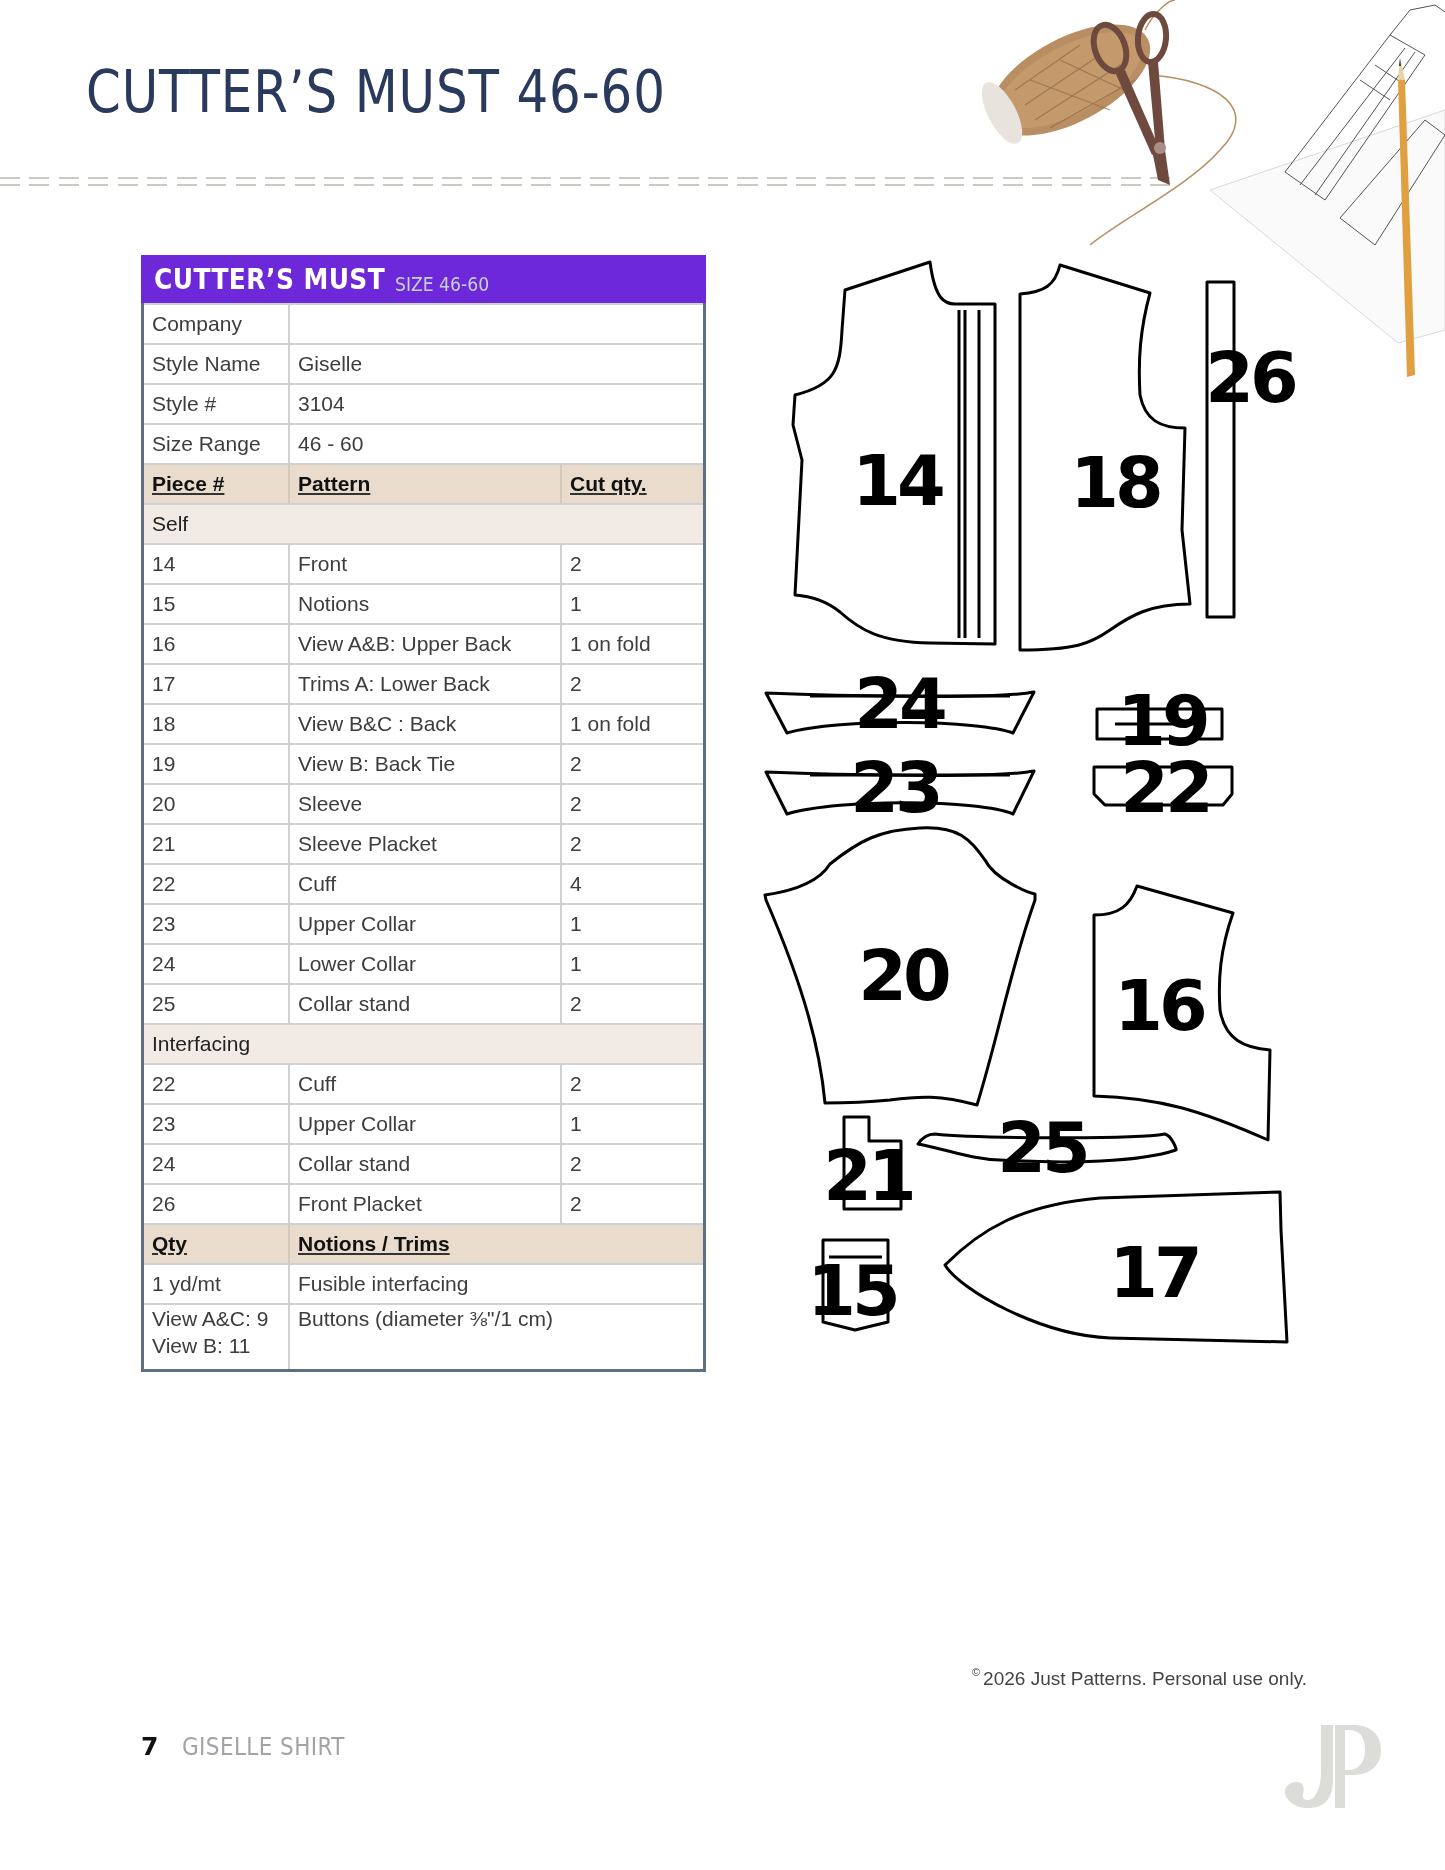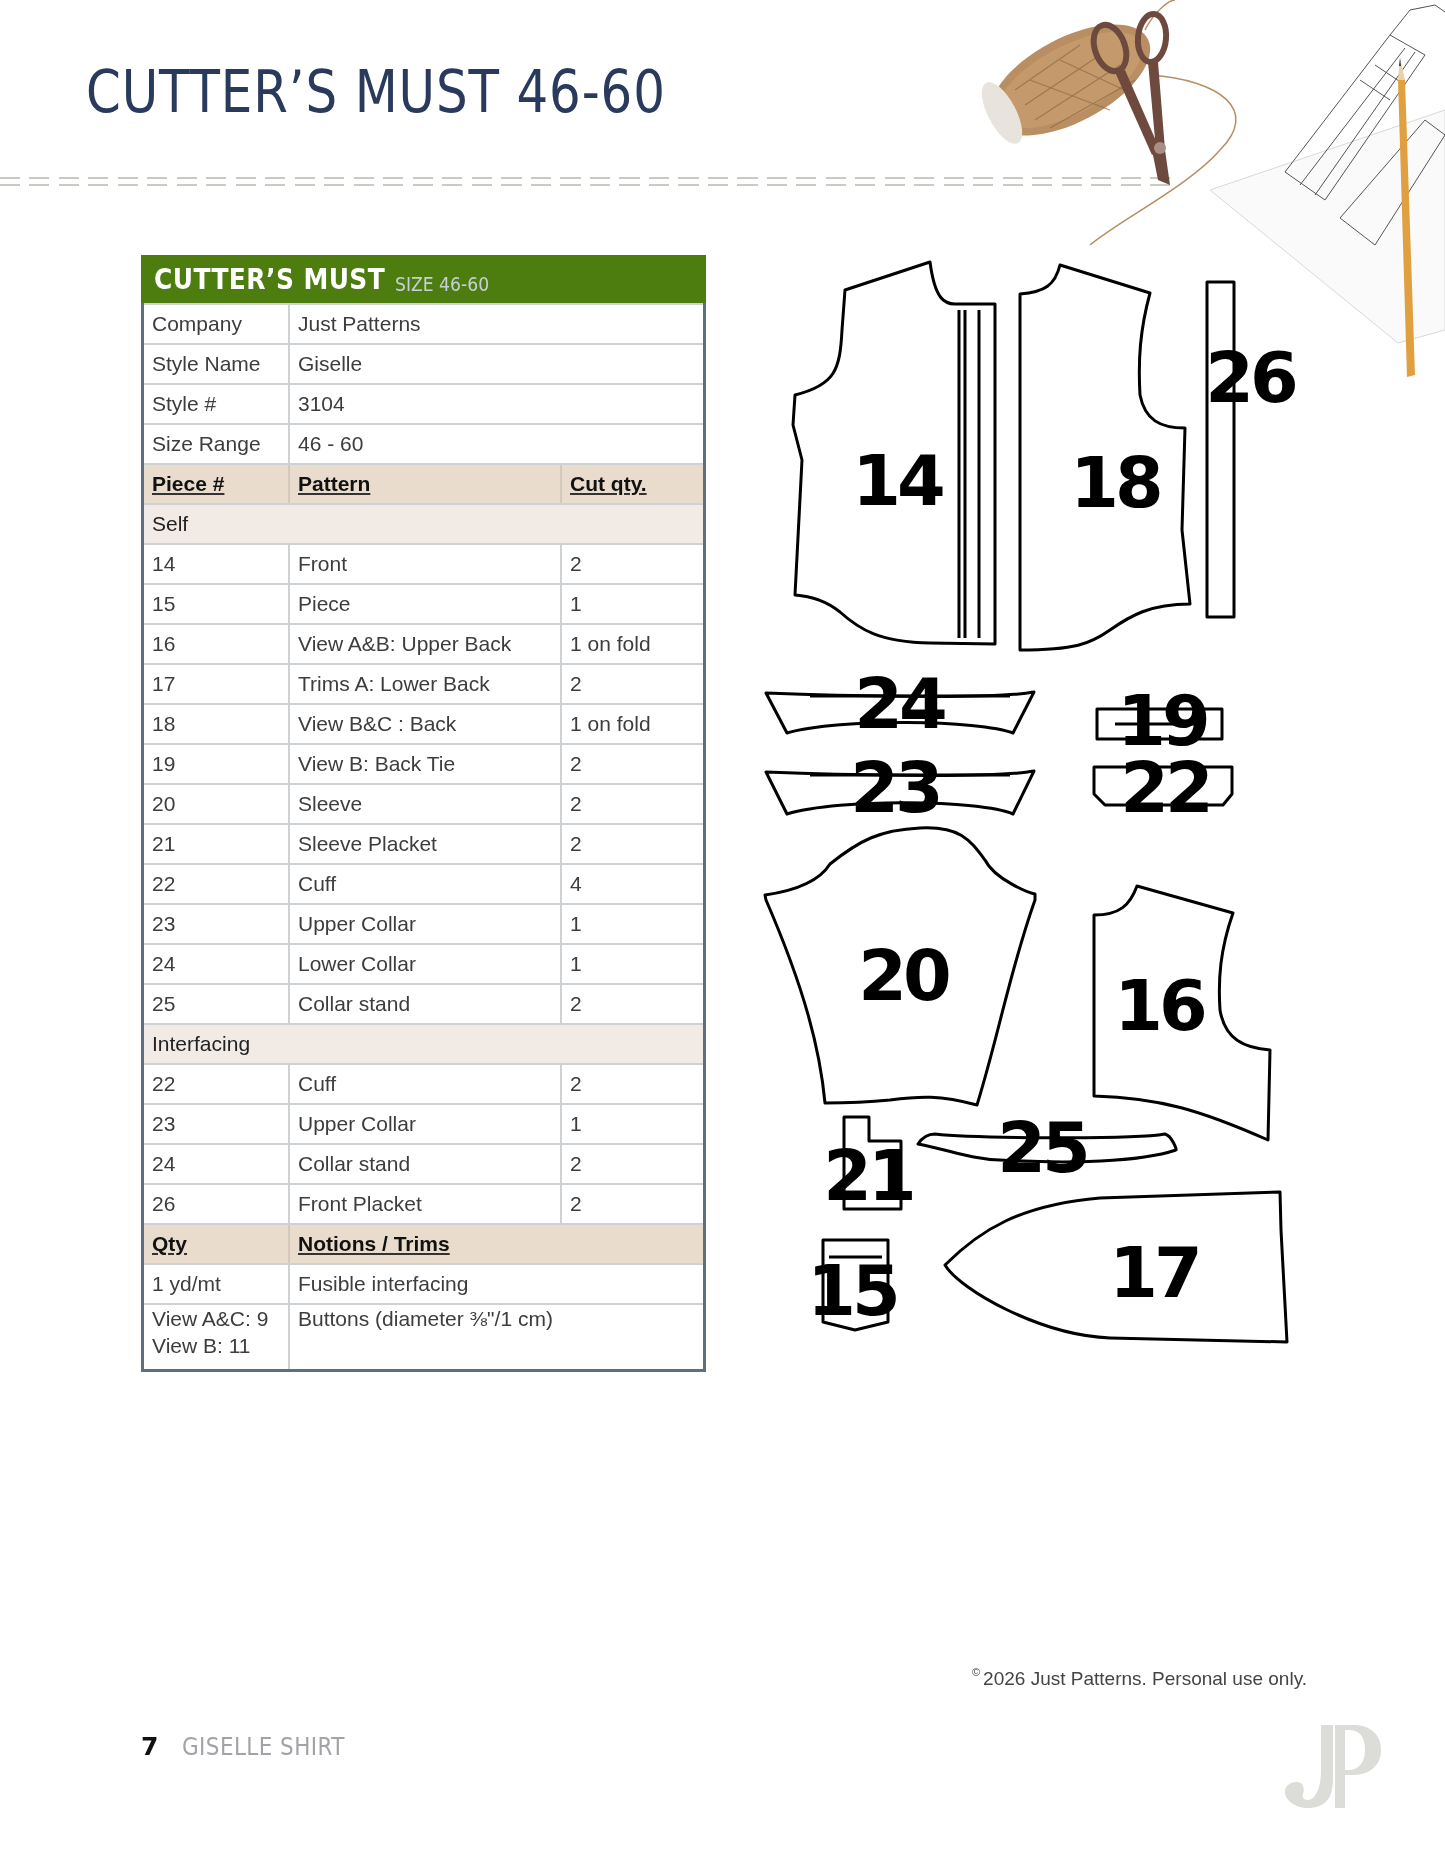--- a/index.html
+++ b/index.html
@@ -21,21 +21,21 @@
 
   .hero-image { position: absolute; left: 920px; top: 0; width: 525px; height: 380px; }
 
   
   .cutters-table {
     position: absolute; left: 141px; top: 255px; width: 565px;
     border-left: 3px solid #5e7080; border-right: 3px solid #5e7080; border-bottom: 3px solid #5e7080;
     background: #ffffff;
   }
   .table-head {
-    height: 48px; background: #4d7c0f; color: #ffffff;
+    height: 48px; background: #6d28d9; color: #ffffff;
     display: flex; align-items: flex-end; padding: 0 0 7px 10px;
     margin: 0 -3px; padding-left: 13px;
   }
   .table-head .head-main {
     font-family: "DejaVu Sans", sans-serif; font-size: 29px; letter-spacing: 0.5px;
     font-weight: bold; transform: scaleX(0.86); transform-origin: left bottom; display: inline-block;
     white-space: nowrap;
   }
   .table-head .head-sub {
     font-family: "DejaVu Sans", sans-serif; font-size: 20px; color: #c7d0d8;
@@ -125,21 +125,20 @@
 </svg>
 
 <div class="cutters-table">
   <div class="table-head">
     <span class="head-main">CUTTER’S MUST</span>
     <span class="head-sub">SIZE 46-60</span>
   </div>
 
   <div class="row">
     <div class="cell c1">Company</div>
-    <div class="cell c23">Just Patterns</div>
   </div>
   <div class="row">
     <div class="cell c1">Style Name</div>
     <div class="cell c23">Giselle</div>
   </div>
   <div class="row">
     <div class="cell c1">Style #</div>
     <div class="cell c23">3104</div>
   </div>
   <div class="row">
@@ -157,21 +156,21 @@
     <div class="cell">Self</div>
   </div>
 
   <div class="row">
       <div class="cell c1">14</div>
       <div class="cell c2">Front</div>
       <div class="cell c3">2</div>
     </div>
   <div class="row">
       <div class="cell c1">15</div>
-      <div class="cell c2">Piece</div>
+      <div class="cell c2">Notions</div>
       <div class="cell c3">1</div>
     </div>
   <div class="row">
       <div class="cell c1">16</div>
       <div class="cell c2">View A&amp;B: Upper Back</div>
       <div class="cell c3">1 on fold</div>
     </div>
   <div class="row">
       <div class="cell c1">17</div>
       <div class="cell c2">Trims A: Lower Back</div>

